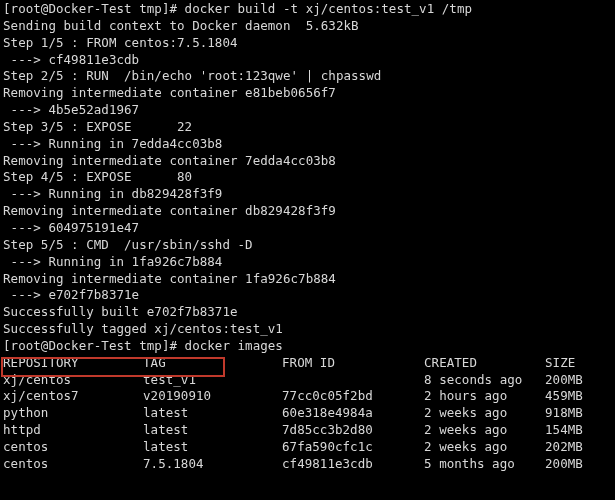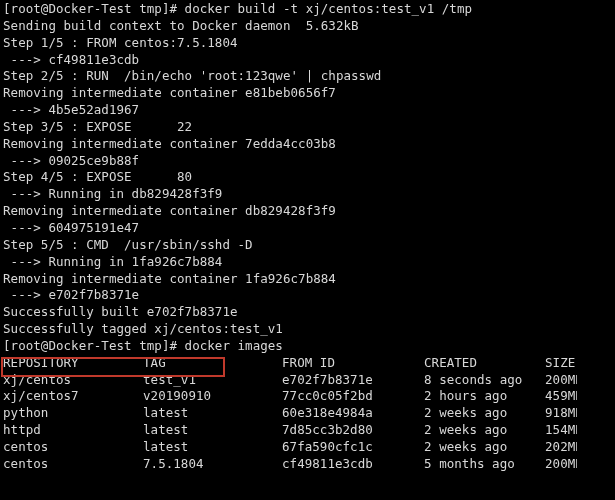--- a/index.html
+++ b/index.html
@@ -11,20 +11,21 @@
     position: relative;
     width: 577px;
     height: 500px;
     background: #000000;
     overflow: hidden;
     font-family: "DejaVu Sans Mono", "Liberation Mono", monospace;
     font-size: 12.5px;
     line-height: 16.85px;
     letter-spacing: 0.04px;
     color: #d8d8d8;
+    padding-left: 28px;
     -webkit-font-smoothing: none;
   }
   #screen {
     position: absolute;
     left: 3px;
     top: 1px;
     width: 612px;
   }
   .line {
     white-space: pre;
@@ -64,22 +65,22 @@
   <div id="screen">
 
     <div class="line">[root@Docker-Test tmp]# docker build -t xj/centos:test_v1 /tmp</div>
     <div class="line">Sending build context to Docker daemon  5.632kB</div>
     <div class="line">Step 1/5 : FROM centos:7.5.1804</div>
     <div class="line"> ---&gt; cf49811e3cdb</div>
     <div class="line">Step 2/5 : RUN  /bin/echo 'root:123qwe' | chpasswd</div>
     <div class="line">Removing intermediate container e81beb0656f7</div>
     <div class="line"> ---&gt; 4b5e52ad1967</div>
     <div class="line">Step 3/5 : EXPOSE      22</div>
+    <div class="line"> ---&gt; Running in 7edda4cc03b8</div>
     <div class="line">Removing intermediate container 7edda4cc03b8</div>
-    <div class="line"> ---&gt; 09025ce9b88f</div>
     <div class="line">Step 4/5 : EXPOSE      80</div>
     <div class="line"> ---&gt; Running in db829428f3f9</div>
     <div class="line">Removing intermediate container db829428f3f9</div>
     <div class="line"> ---&gt; 604975191e47</div>
     <div class="line">Step 5/5 : CMD  /usr/sbin/sshd -D</div>
     <div class="line"> ---&gt; Running in 1fa926c7b884</div>
     <div class="line">Removing intermediate container 1fa926c7b884</div>
     <div class="line"> ---&gt; e702f7b8371e</div>
     <div class="line">Successfully built e702f7b8371e</div>
     <div class="line">Successfully tagged xj/centos:test_v1</div>
@@ -90,21 +91,20 @@
       <span class="c-repo">REPOSITORY</span>
       <span class="c-tag">TAG</span>
       <span class="c-id">FROM ID</span>
       <span class="c-made">CREATED</span>
       <span class="c-size">SIZE</span>
     </div>
 
     <div class="tbl">
       <span class="c-repo">xj/centos</span>
       <span class="c-tag">test_v1</span>
-      <span class="c-id">e702f7b8371e</span>
       <span class="c-made">8 seconds ago</span>
       <span class="c-size">200MB</span>
     </div>
     <div class="tbl">
       <span class="c-repo">xj/centos7</span>
       <span class="c-tag">v20190910</span>
       <span class="c-id">77cc0c05f2bd</span>
       <span class="c-made">2 hours ago</span>
       <span class="c-size">459MB</span>
     </div>

